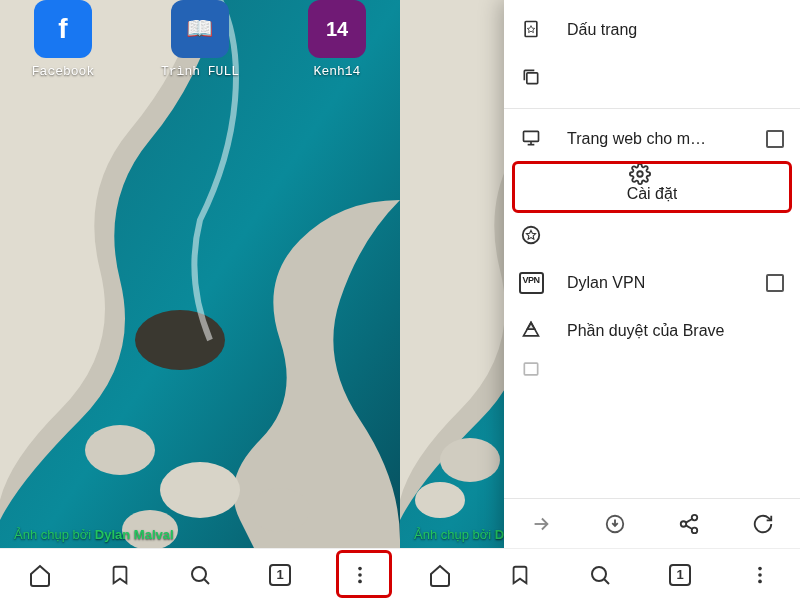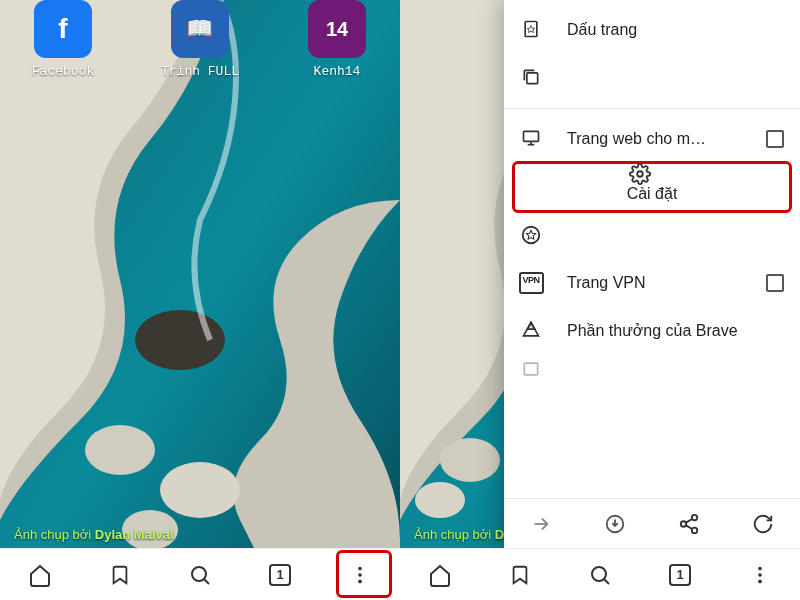--- a/index.html
+++ b/index.html
@@ -8,21 +8,21 @@
   .phone { width: 400px; height: 600px; position: relative; overflow: hidden; background: #0a4a5a; }
   .bg { position: absolute; inset: 0; }
   .bg svg { width: 100%; height: 100%; display: block; }
   .apps { position: absolute; top: 0; left: 0; right: 0; display: flex; padding: 0 18px; justify-content: space-between; }
   .app { display: flex; flex-direction: column; align-items: center; width: 90px; }
   .appicon { width: 58px; height: 58px; border-radius: 12px; display: flex; align-items: center; justify-content: center; font-weight: bold; color: #fff; font-size: 28px; }
   .appicon.fb { background: #1877f2; }
   .appicon.tf { background: #2463b5; font-size: 22px; }
   .appicon.k14 { background: #701a75; font-size: 20px; flex-direction: column; text-align: right; }
   .applabel { color: #fff; font-size: 13px; margin-top: 6px; text-shadow: 0 1px 2px rgba(0,0,0,.6); font-family: Liberation Mono, monospace; }
-  .caption { position: absolute; bottom: 58px; left: 14px; color: #bef264; font-size: 13px; text-shadow: 0 1px 2px rgba(0,0,0,.7); }
+  .caption { position: absolute; bottom: 58px; left: 14px; color: #22c55e; font-size: 13px; text-shadow: 0 1px 2px rgba(0,0,0,.7); }
   .navbar { position: absolute; bottom: 0; left: 0; right: 0; height: 52px; background: #fff; display: flex; align-items: center; justify-content: space-around; border-top: 1px solid #eee; }
   .navbtn { width: 44px; height: 44px; display: flex; align-items: center; justify-content: center; color: #333; }
   .tabcount { width: 22px; height: 22px; border: 2px solid #333; border-radius: 4px; display: flex; align-items: center; justify-content: center; font-size: 13px; font-weight: 600; }
   .hl-menu { position: absolute; bottom: 2px; right: 8px; width: 56px; height: 48px; border: 3px solid #d40000; border-radius: 6px; pointer-events: none; }
 
   .menu-panel { position: absolute; top: 0; right: 0; bottom: 52px; width: 296px; background: #fff; box-shadow: -4px 0 20px rgba(0,0,0,.25); display: flex; flex-direction: column; }
   .menu-items { flex: 1; overflow: hidden; padding-top: 6px; }
   .mitem { display: flex; align-items: center; height: 48px; padding: 0 16px; font-size: 16px; color: #222; position: relative; }
   .mitem .micon { width: 22px; height: 22px; margin-right: 25px; display: flex; justify-content: center; flex-shrink: 0; }
   .mitem .mlabel { flex: 1; white-space: nowrap; overflow: hidden; text-overflow: ellipsis; }
@@ -181,31 +181,31 @@
             <svg width="22" height="22" viewBox="0 0 24 24" fill="none" stroke="#333" stroke-width="2">
                 <circle cx="12" cy="12" r="9"></circle>
                 <path d="M12 7l1.5 3.2 3.5.4-2.6 2.4.7 3.5L12 14.8 8.9 16.5l.7-3.5L7 10.6l3.5-.4z" stroke-width="1.2"></path>
               </svg>
           </span>
         </div>
         <div class="mitem">
           <span class="micon">
             <span class="vpnbox">VPN</span>
           </span>
-          <span class="mlabel">Trang VPN</span>
+          <span class="mlabel">Dylan VPN</span>
           <span class="mcheck"></span>
         </div>
         <div class="mitem">
           <span class="micon">
             <svg width="20" height="20" viewBox="0 0 24 24" fill="none" stroke="#333" stroke-width="2">
                 <path d="M12 3l9 16H3z"></path>
                 <path d="M12 3l-4.5 8h9z" fill="#333" fill-opacity="0.15"></path>
               </svg>
           </span>
-          <span class="mlabel">Phần thưởng của Brave</span>
+          <span class="mlabel">Phần duyệt của Brave</span>
         </div>
         <div class="mitem" style="opacity:.35;height:30px;">
           <span class="micon">
             <svg width="20" height="20" viewBox="0 0 24 24" fill="none" stroke="#333" stroke-width="2">
                 <rect x="4" y="5" width="16" height="14" rx="1"></rect>
               </svg>
           </span>
         </div>
       </div>
       <div class="menu-actions">

